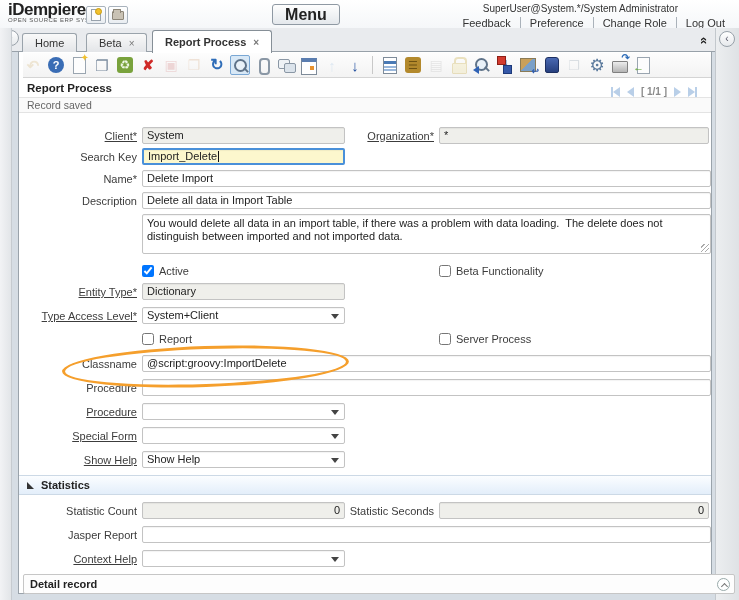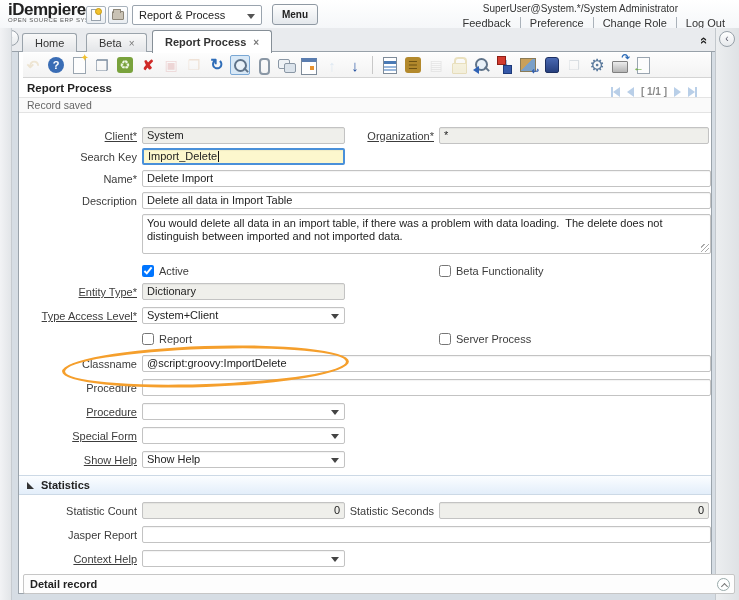--- a/index.html
+++ b/index.html
@@ -11,21 +11,21 @@
   #logo{position:absolute;left:8px;top:1px;cursor:default}
   #logo .t{font-size:17px;font-weight:bold;color:#222;letter-spacing:-0.5px;line-height:18px}
   #logo .s{font-size:6px;color:#555;letter-spacing:.5px;margin-top:-2px}
   .hbtn{position:absolute;top:6px;width:20px;height:18px;border:1px solid #a8b2bc;background:linear-gradient(#fff,#e9edf1);border-radius:2px;display:flex;align-items:center;justify-content:center}
   .hic-paper{position:relative;width:10px;height:12px;background:#fdfdfd;border:1px solid #98a2ac}
   .hic-paper::after{content:"";position:absolute;right:-2px;top:-2px;width:5px;height:5px;border-radius:50%;background:#f2c12e;border:1px solid #c79a10}
   .hic-folder{position:relative;width:12px;height:9px;background:#c9c2b4;border:1px solid #8d8678;border-radius:1px}
   .hic-folder::before{content:"";position:absolute;left:0;top:-3px;width:6px;height:3px;background:#c9c2b4;border:1px solid #8d8678;border-bottom:none;border-radius:1px 1px 0 0}
   #winsel{position:absolute;left:132px;top:5px;width:130px;height:20px;border:1px solid #9aa4ae;background:#fff;border-radius:2px;font-size:11px;line-height:18px;padding:0 18px 0 6px;color:#222}
   #winsel::after{content:"";position:absolute;right:6px;top:8px;border-left:4px solid transparent;border-right:4px solid transparent;border-top:5px solid #555}
-  #menubtn{position:absolute;left:272px;top:4px;width:46px;height:21px;border:1px solid #8f99a3;border-radius:3px;background:linear-gradient(#fefefe,#e4e8ec);font-size:10px;font-weight:bold;color:#222;text-align:center;line-height:19px}
+  #menubtn{position:absolute;left:272px;top:4px;width:68px;height:21px;border:1px solid #8f99a3;border-radius:3px;background:linear-gradient(#fefefe,#e4e8ec);font-size:16px;font-weight:bold;color:#222;text-align:center;line-height:19px}
   #userinfo{position:absolute;top:3px;right:61px;font-size:10px;color:#333}
   #hlinks{position:absolute;top:17px;right:5px;font-size:11px;color:#333;display:flex}
   #hlinks span.l{padding:0 9px;cursor:pointer}
   #hlinks span.l + span.l{border-left:1px solid #aab2ba}
 
   
   #tabstrip{position:absolute;top:28px;left:0;right:0;height:24px;background:#e9ebee;border-bottom:1px solid #98a1a9}
   .tgl{position:absolute;width:16px;height:16px;border:1px solid #98a1a9;border-radius:50%;background:linear-gradient(#fff,#e6e9ec);font-size:10px;color:#556;display:flex;align-items:center;justify-content:center;line-height:1}
   #westToggle{left:3px;top:2px}
   .tab{position:absolute;top:5px;height:19px;border:1px solid #9aa3ab;border-bottom:none;border-radius:3px 3px 0 0;background:linear-gradient(#f9f9f9,#e3e5e8);font-size:11px;color:#333;display:flex;align-items:center;padding:0 12px;gap:7px}
@@ -118,21 +118,20 @@
     <div id="logo">
       <div class="t">iDempiere</div>
       <div class="s">OPEN SOURCE ERP SYSTEM</div>
     </div>
     <div class="hbtn" style="left:86px">
         <span class="hic-paper"></span>
       </div>
     <div class="hbtn" style="left:108px">
         <span class="hic-folder"></span>
       </div>
-    <div id="winsel"><span>Report &amp; Process</span></div>
     <div id="menubtn">Menu</div>
     <div id="userinfo">SuperUser@System.*/System Administrator</div>
     <div id="hlinks">
       <span class="l">Feedback</span>
       <span class="l">Preference</span>
       <span class="l">Change Role</span>
       <span class="l">Log Out</span>
     </div>
   </div>
 

